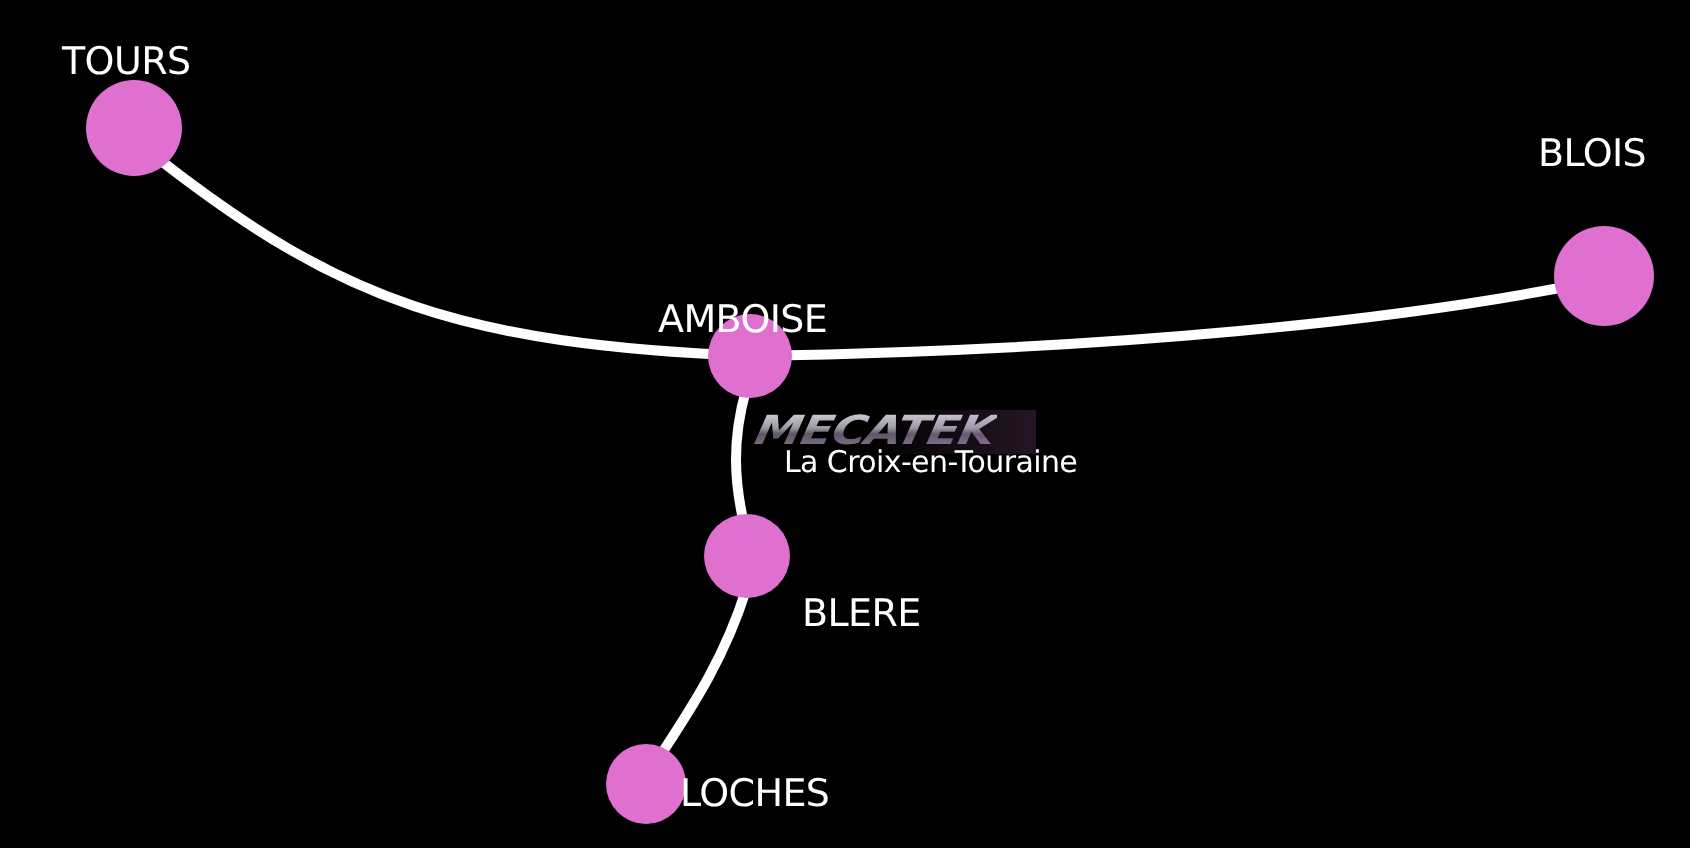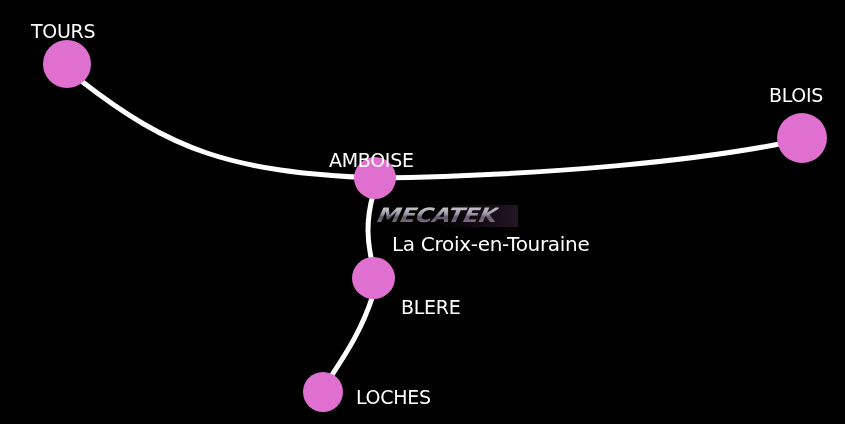--- a/index.html
+++ b/index.html
@@ -7,39 +7,39 @@
     #map { position: absolute; left: 0; top: 0; width: 845px; height: 424px; }
     .route { fill: none; stroke: #ffffff; stroke-width: 5; stroke-linecap: round; }
     .station { position: absolute; border-radius: 50%; cursor: pointer; }
     .label { position: absolute; color: #ffffff; font-family: "DejaVu Sans", sans-serif; font-size: 19px; line-height: 1; white-space: nowrap; letter-spacing: -0.3px; }
     .logo { position: absolute; left: 378px; top: 205px; font-family: "DejaVu Sans", sans-serif; font-weight: bold; font-style: italic; font-size: 20px; line-height: 1; letter-spacing: -0.5px;
       background: linear-gradient(180deg, #d8d8dc 0%, #9a9aa4 45%, #5c5566 60%, #8a7890 100%);
       -webkit-background-clip: text; background-clip: text; color: transparent;
       transform: skewX(-12deg) scaleX(1.18); transform-origin: left center; }
     .logo-overlay { position: absolute; left: 378px; top: 205px; width: 140px; height: 22px;
       background: linear-gradient(90deg, rgba(0,0,0,0) 40%, rgba(200,120,200,0.18) 100%); pointer-events: none; }
-    .sub { position: absolute; left: 392px; top: 234px; color: #ffffff; font-size: 20px; line-height: 1; white-space: nowrap; letter-spacing: -0.3px; }
+    .sub { position: absolute; left: 392px; top: 224px; color: #ffffff; font-size: 15px; line-height: 1; white-space: nowrap; letter-spacing: -0.3px; }
   </style>
 </head>
 <body>
 
 <svg id="map" viewBox="0 0 845 424" xmlns="http://www.w3.org/2000/svg">
   <path class="route" d="M 80 80 C 170 150, 230 172, 375 178"></path>
   <path class="route" d="M 375 178 C 560 175, 700 160, 790 142"></path>
   <path class="route" d="M 373 195 C 366 220, 367 240, 372 262"></path>
   <path class="route" d="M 373 295 C 362 330, 345 355, 330 378"></path>
 </svg>
 
 <div class="station" style="left:43px; top:40px; width:48px; height:48px; background:#e070d0;"></div>
 <div class="station" style="left:354px; top:157px; width:42px; height:42px; background:#e070d0;"></div>
 <div class="station" style="left:777px; top:113px; width:50px; height:50px; background:#e070d0;"></div>
 <div class="station" style="left:352px; top:257px; width:43px; height:42px; background:#e070d0;"></div>
 <div class="station" style="left:303px; top:372px; width:40px; height:40px; background:#e070d0;"></div>
 
 <div class="label" style="left:31px; top:12px;margin-top:10px;">TOURS</div>
 <div class="label" style="left:329px; top:127px;margin-top:24px;">AMBOISE</div>
-<div class="label" style="left:769px; top:86px;">BLOIS</div>
+<div class="label" style="left:769px; top:68px;">BLOIS</div>
 <div class="label" style="left:401px; top:274px;margin-top:24px;">BLERE</div>
-<div class="label" style="left:356px; top:388px;">LOCHES</div>
+<div class="label" style="left:340px; top:388px;">LOCHES</div>
 
 <div class="logo">MECATEK</div>
 <div class="logo-overlay"></div>
 <div class="sub">La Croix-en-Touraine</div>
 
 </body></html>

